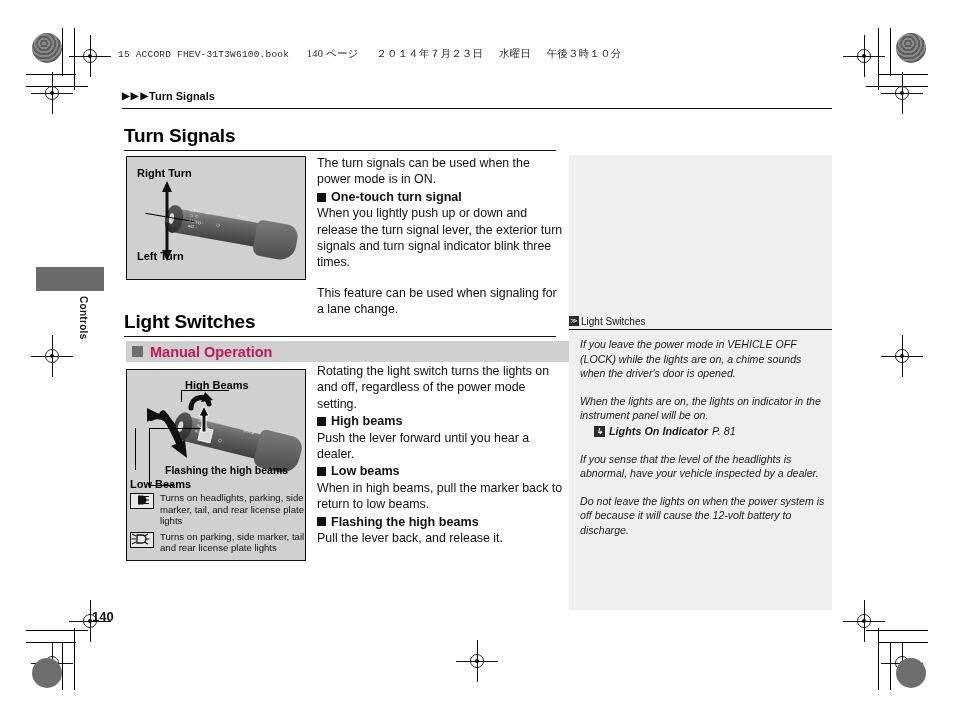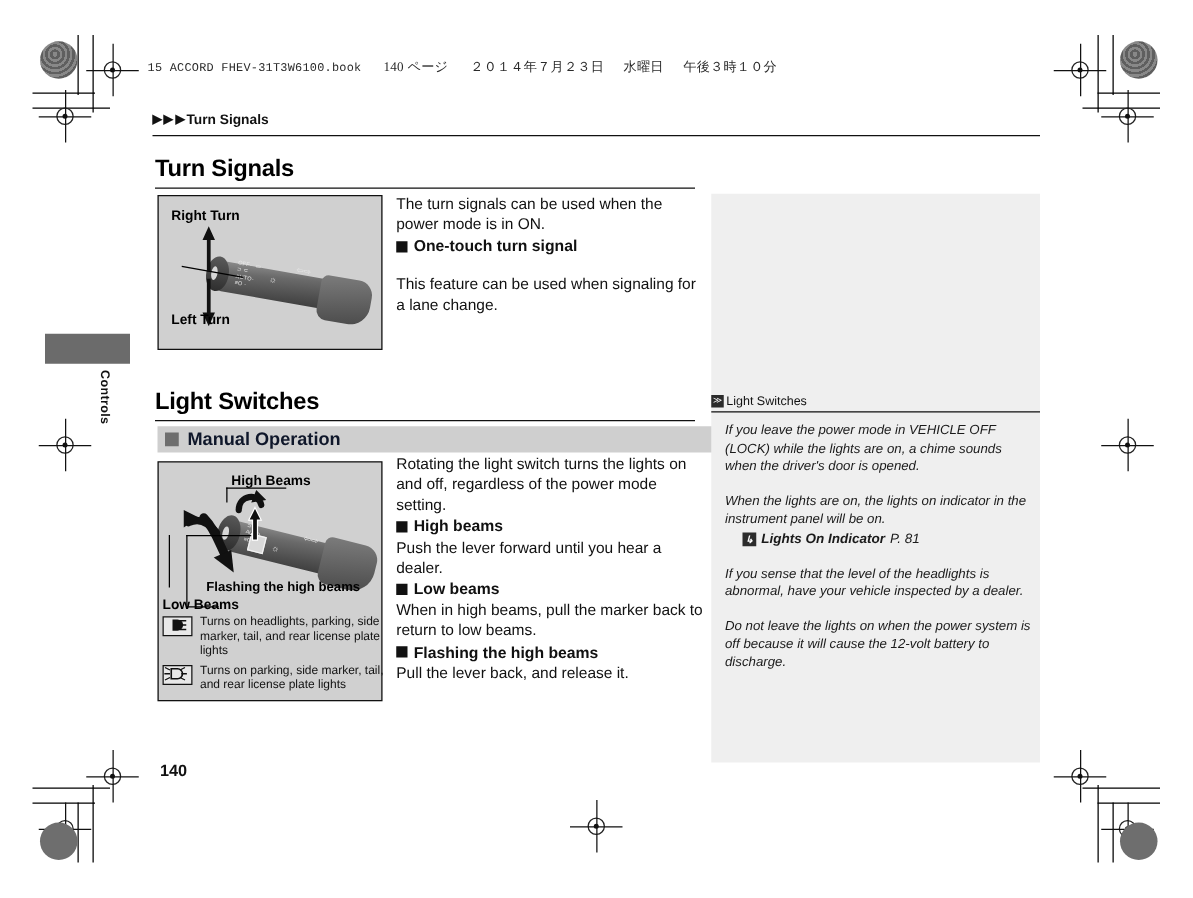--- a/index.html
+++ b/index.html
@@ -41,21 +41,21 @@
     color:#111;writing-mode:vertical-rl;letter-spacing:.3px;}
 
   
   .sec-title{position:absolute;font-size:19px;font-weight:700;color:#000;letter-spacing:-.2px;}
   .sec-rule{position:absolute;height:1.3px;background:#111;}
 
   
   .subbar{position:absolute;left:126px;top:341px;width:704px;height:21px;background:#cfcfcf;
     display:flex;align-items:center;}
   .subbar .sq{width:11px;height:11px;background:#6e6e6e;margin-left:6px;margin-right:7px;}
-  .subbar .txt{font-size:14.5px;font-weight:700;color:#0f172a;}
+  .subbar .txt{font-size:14.5px;font-weight:700;color:#be185d;}
 
   
   .figure{position:absolute;background:#d0d0d0;border:1.4px solid #111;overflow:hidden;}
   .fig-label{position:absolute;font-size:11px;font-weight:700;color:#000;white-space:nowrap;}
   .lead{position:absolute;background:#000;}
 
   
   .col-mid{position:absolute;left:317px;width:250px;font-size:12.4px;line-height:16.4px;color:#111;}
   .col-mid p{margin:0 0 0 0;}
   .col-mid .gap{height:14px;}
@@ -80,21 +80,21 @@
   .ref b{font-weight:700;}
 
   
   .legend{position:absolute;left:130px;top:492px;width:178px;font-size:9.6px;line-height:11.6px;color:#111;}
   .lg-row{display:flex;align-items:flex-start;margin-bottom:4px;}
   .lg-ic{width:22px;height:14px;border:1.1px solid #111;background:#e8e8e8;flex:0 0 22px;
     margin-right:6px;margin-top:1px;position:relative;}
   .lg-tx{flex:1;}
 
   
-  .pageno{position:absolute;left:92px;top:609px;font-size:13px;font-weight:700;color:#111;margin-left:36px;}
+  .pageno{position:absolute;left:92px;top:609px;font-size:13px;font-weight:700;color:#111;}
   .stalk{position:absolute;background:linear-gradient(175deg,#8d8d8d 0%,#6a6a6a 30%,#4e4e4e 70%,#3a3a3a 100%);}
 </style>
 </head>
 <body>
 
 <div class="page">
 
   <div>
 
     <div class="crop-line" style="left:62px;top:28px;width:1.4px;height:48px;"></div>
@@ -224,20 +224,21 @@
     <div class="fig-label" style="left:10px;top:10px;">Right Turn</div>
     <div class="fig-label" style="left:10px;top:93px;">Left Turn</div>
   </div>
 
   <div class="col-mid" style="top:155px;">
     <p>The turn signals can be used when the power mode is in ON.</p>
     <div class="bhead">
       <span class="sq"></span>
       <span>One-touch turn signal</span>
     </div>
+    <p>When you lightly push up or down and release the turn signal lever, the exterior turn signals and turn signal indicator blink three times.</p>
     <div class="gap"></div>
     <p>This feature can be used when signaling for a lane change.</p>
   </div>
 
   <div class="sec-title" style="left:124px;top:311px;">Light Switches</div>
   <div class="sec-rule" style="left:124px;top:336px;width:432px;"></div>
 
   <div class="subbar">
     <span class="sq"></span>
     <span class="txt">Manual Operation</span>

